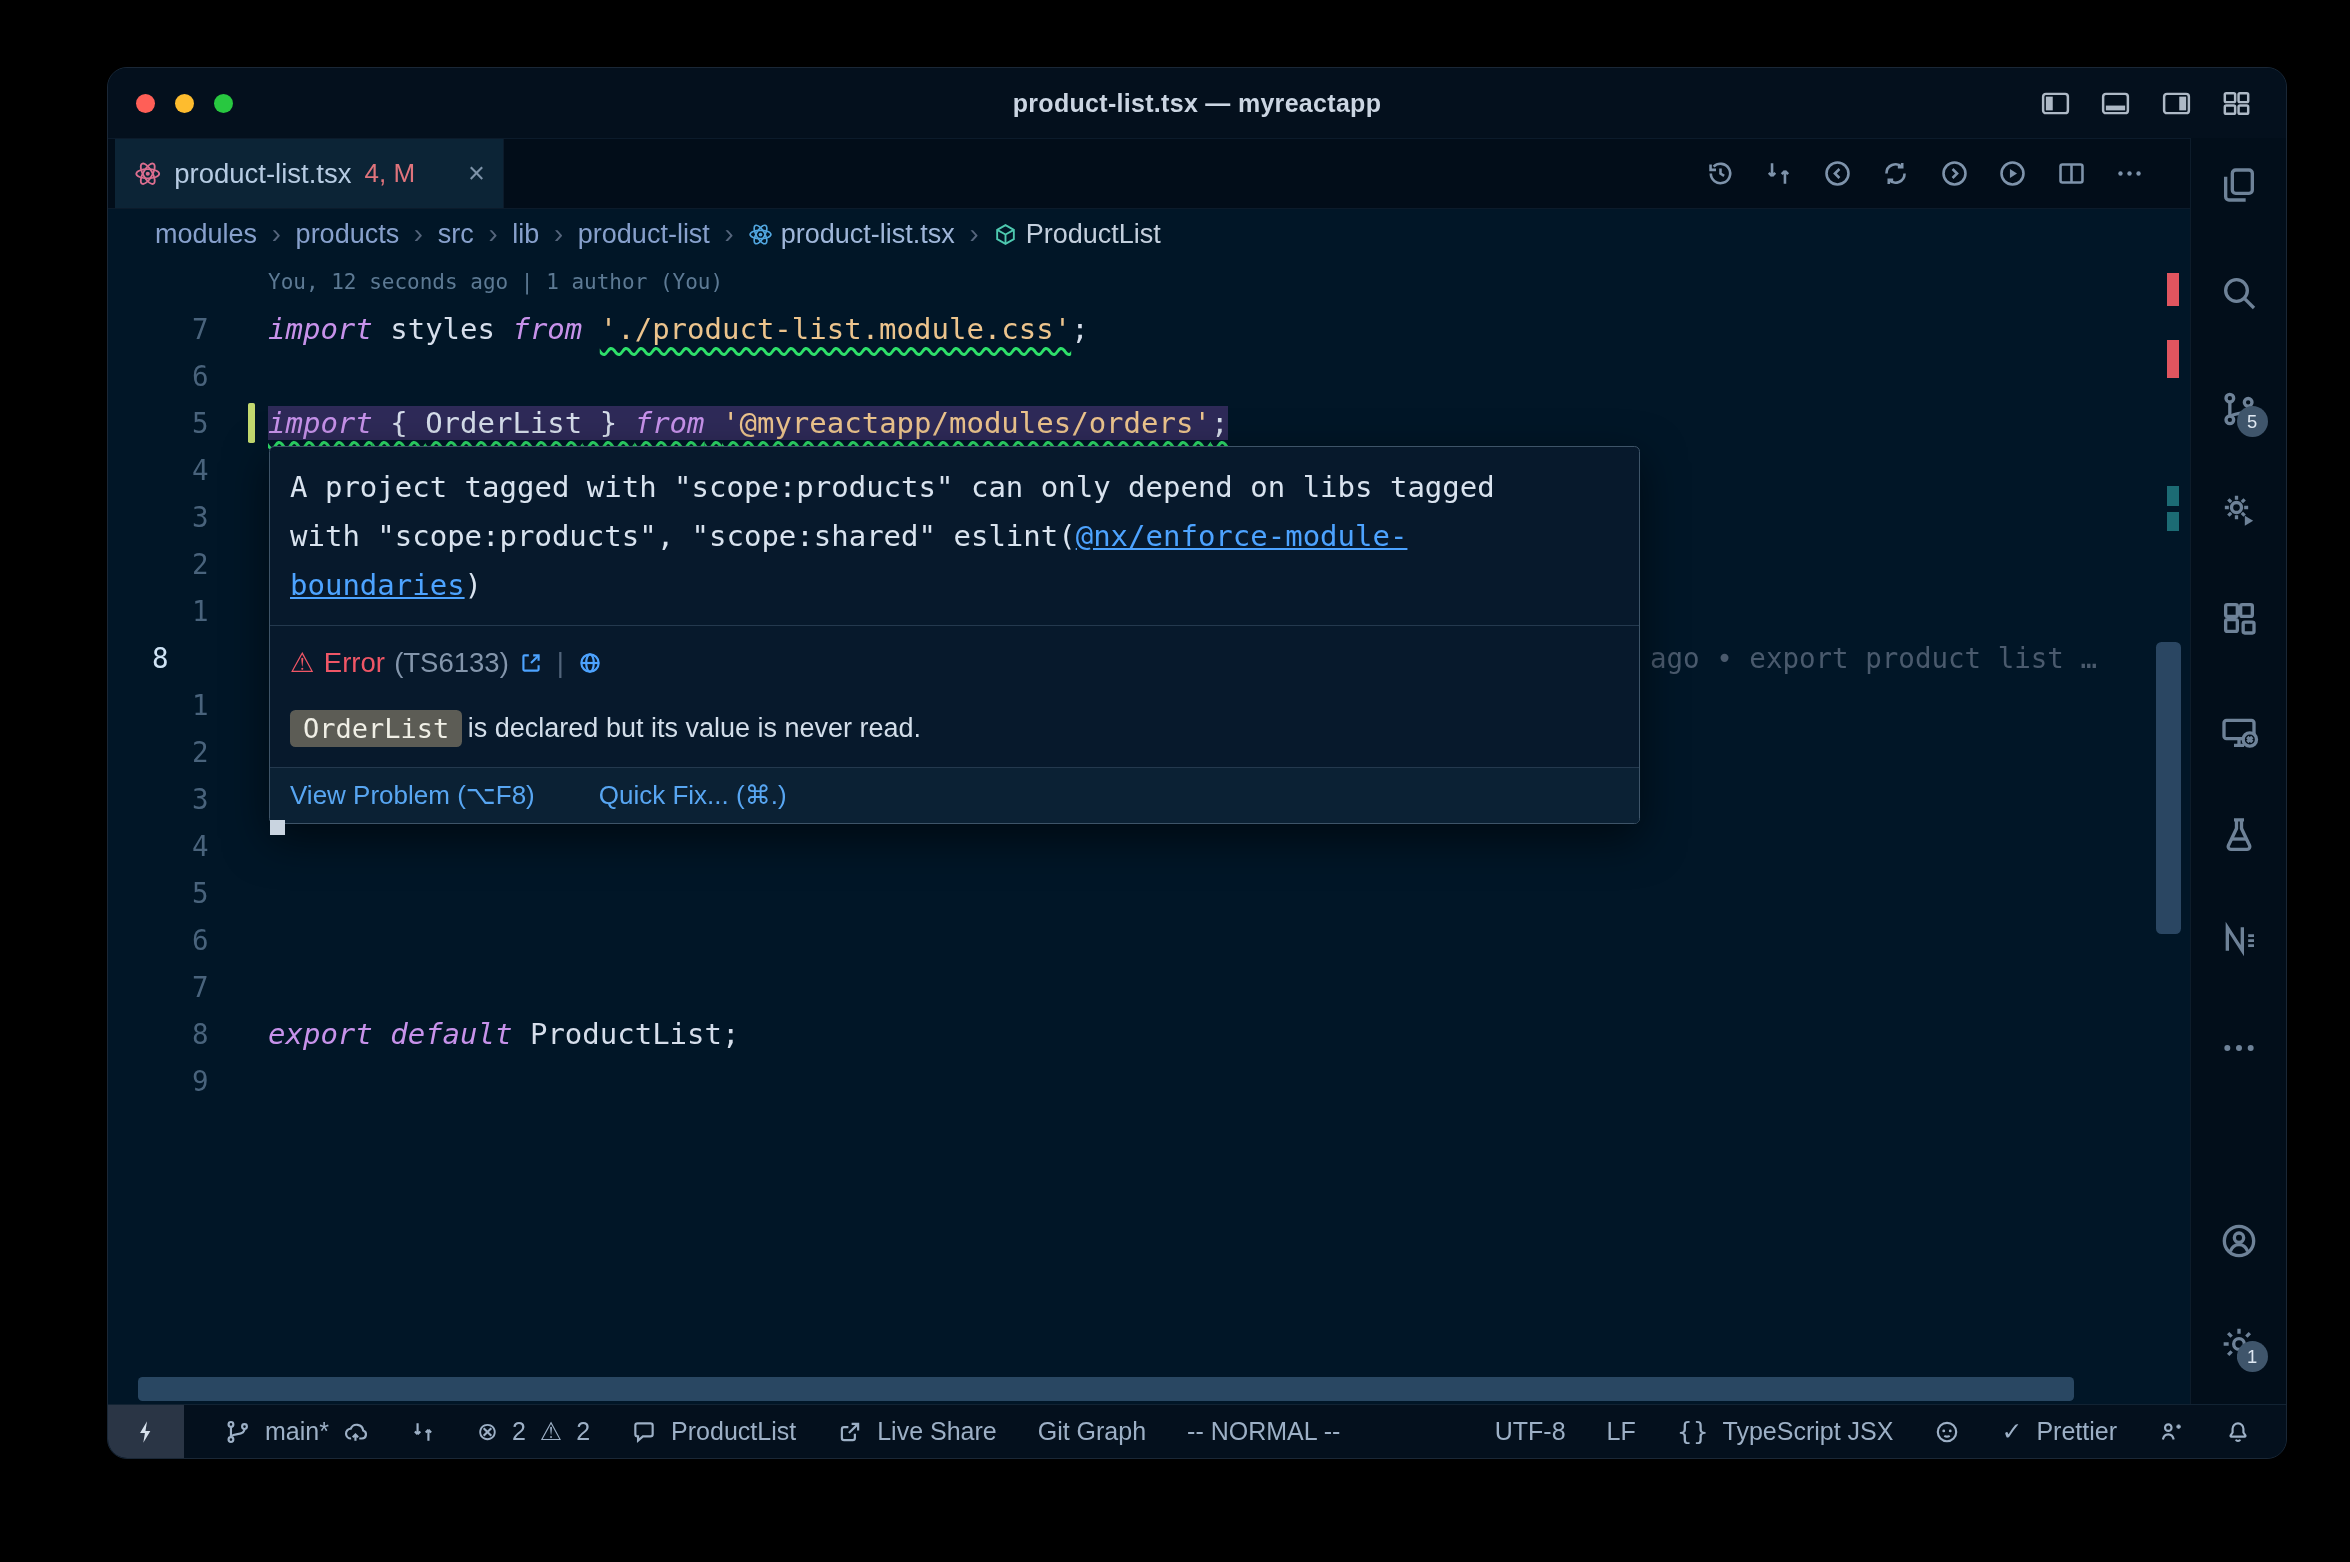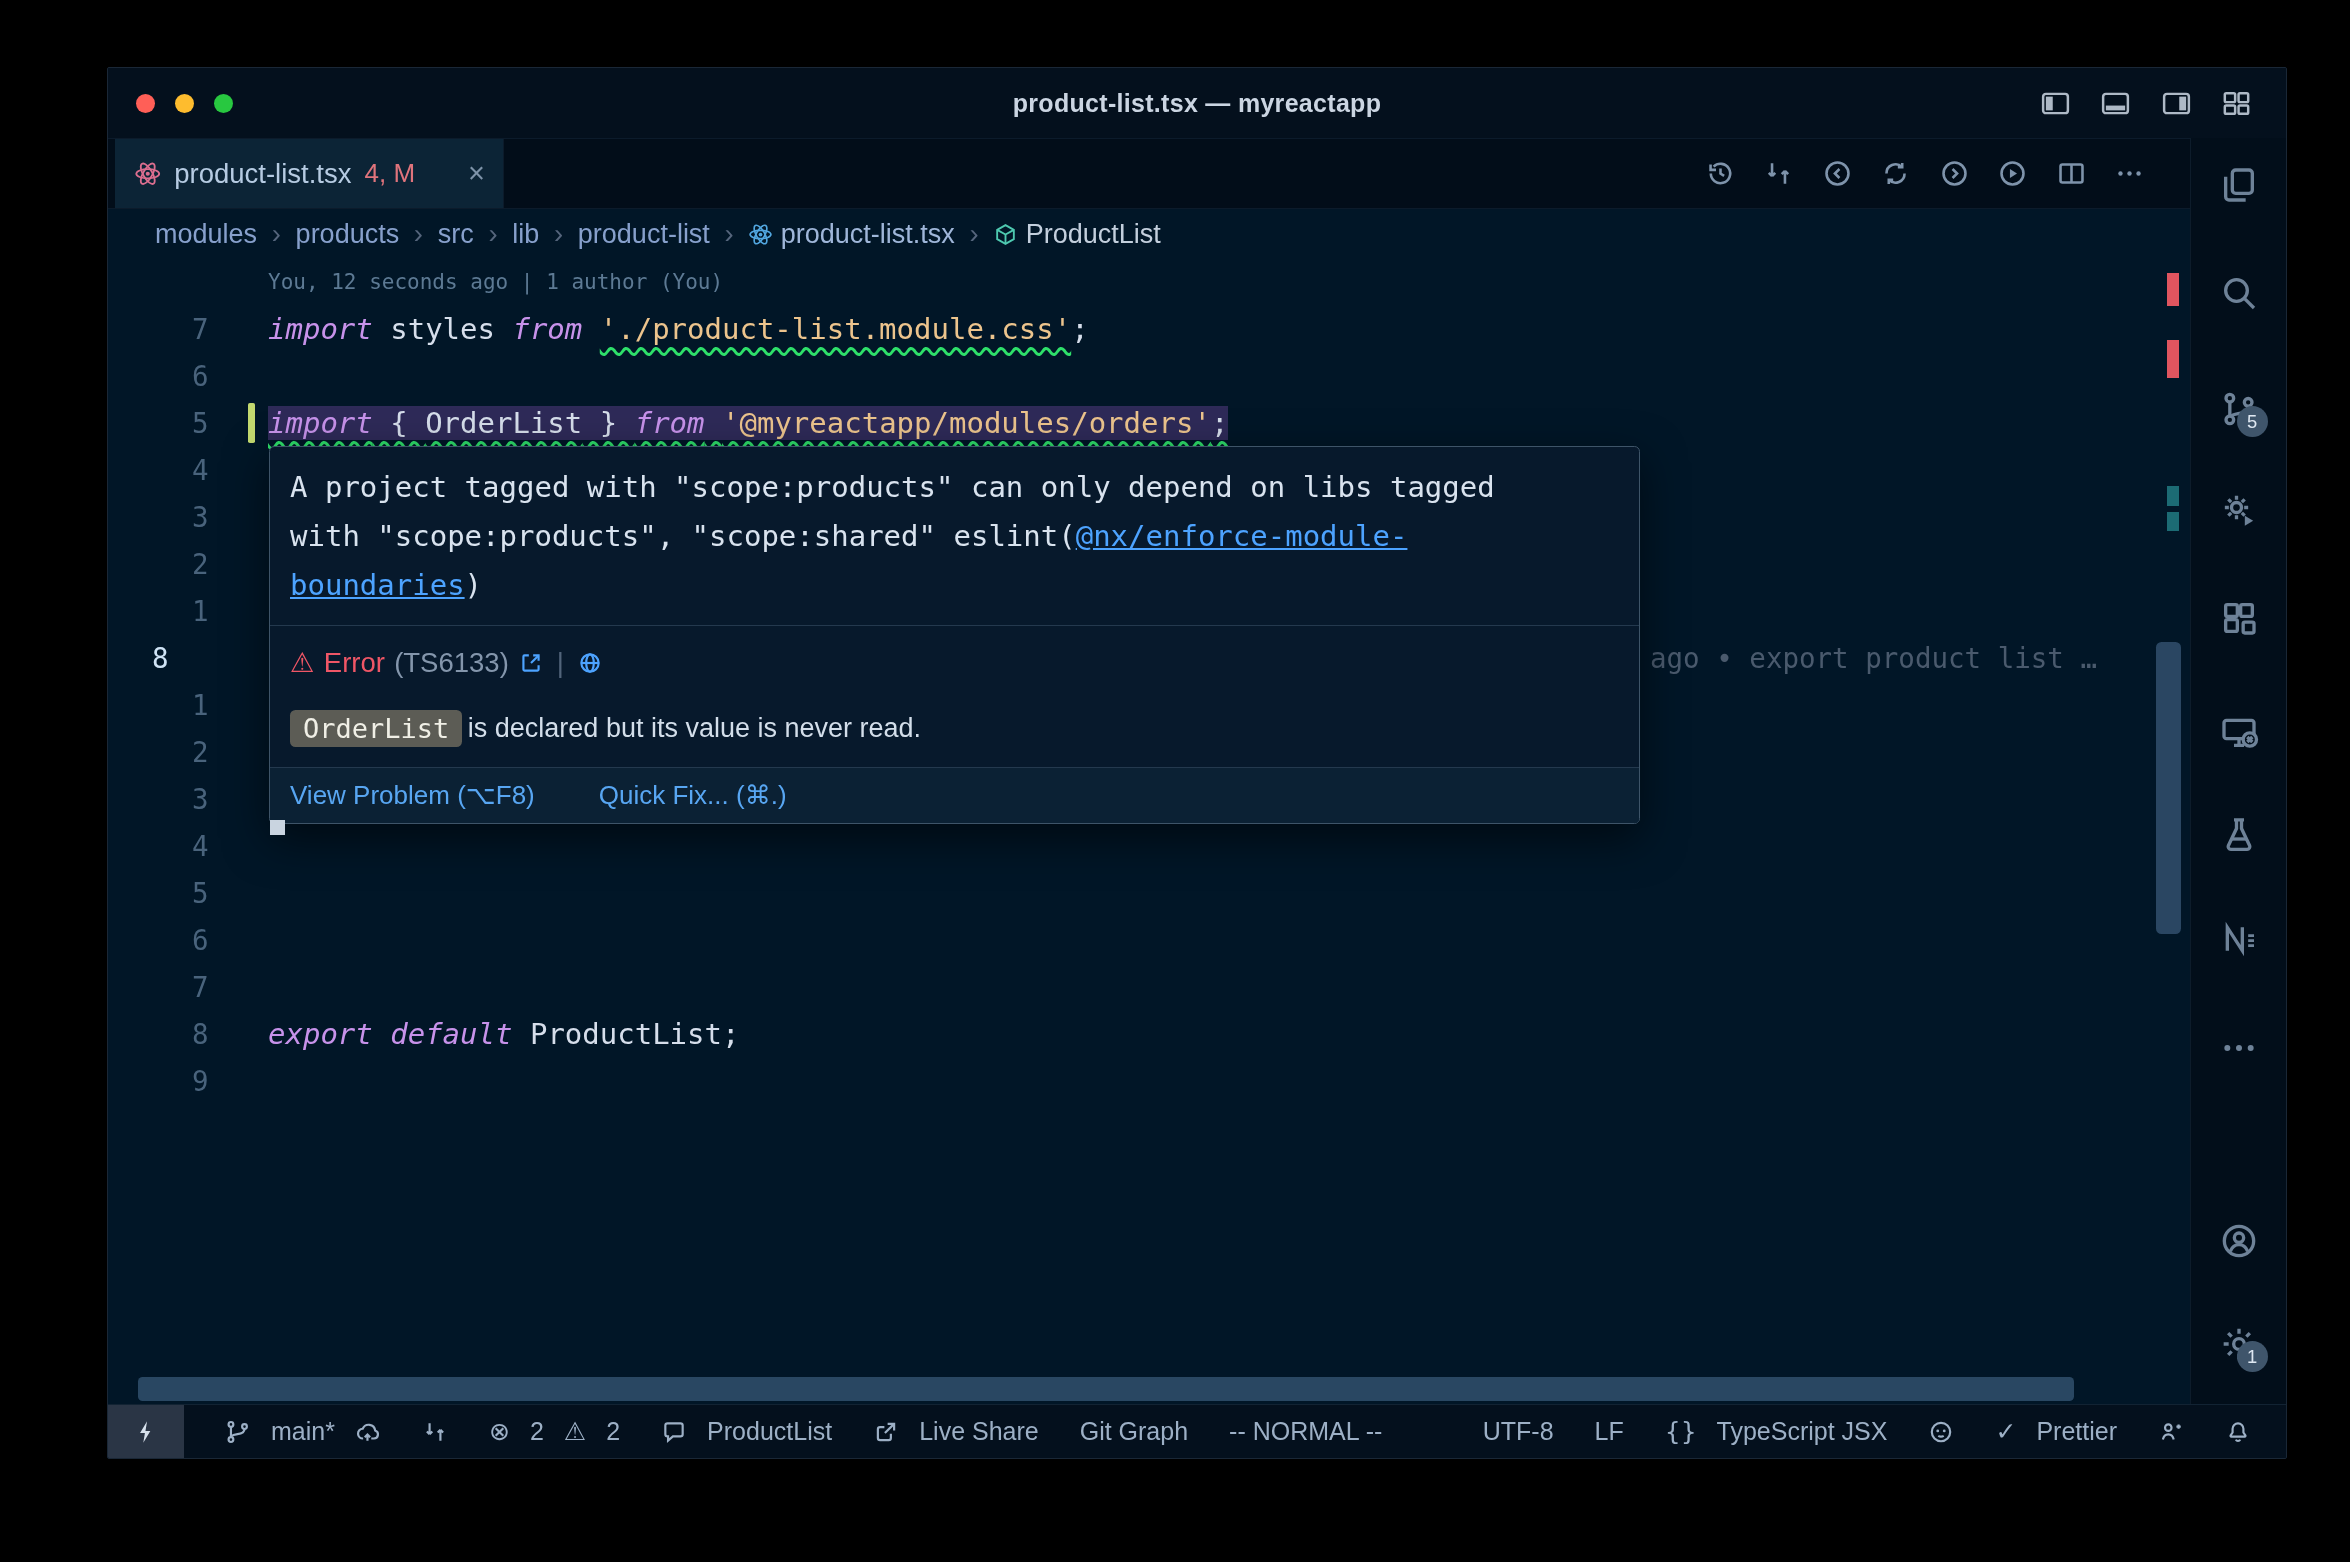--- a/index.html
+++ b/index.html
@@ -2,21 +2,21 @@
 <html style="font-size:14.7px"><head>
 <meta charset="utf-8">
 <style>
   html,body{margin:0;padding:0;}
   body{width:2351px;height:1563px;position:relative;background:#000;overflow:hidden;
        font-family:"Liberation Sans","DejaVu Sans",sans-serif;-webkit-font-smoothing:antialiased;}
   svg{display:block;}
 
   
   #window{position:absolute;left:107px;top:67px;width:2178px;height:1390px;background:#011627;
-          border-radius:2px;overflow:hidden;box-shadow:0 37px 110px rgba(0,0,0,.75);border:0.9px solid #1a2736;}
+          border-radius:20px;overflow:hidden;box-shadow:0 37px 110px rgba(0,0,0,.75);border:0.9px solid #1a2736;}
 
   
   .titlebar{position:relative;height:70px;background:#04101d;border-bottom:0.9px solid #0c1b2b;
             display:flex;align-items:center;justify-content:center;}
   .traffic{position:absolute;left:27.5px;top:26px;display:flex;gap:20px;}
   .tl{width:19px;height:19px;border-radius:50%;}
   .tl.red{background:#ff5f57;} .tl.yellow{background:#febc2e;} .tl.green{background:#28c840;}
   .win-title{font-size:25px;font-weight:700;color:#cbd5e2;letter-spacing:0.3px;}
   .tb-actions{position:absolute;right:33px;top:0;height:70px;display:flex;align-items:center;gap:27.5px;color:#aeb9c6;}
   .tb-actions svg{width:33px;height:33px;}
@@ -101,21 +101,21 @@
   .ab-icon{position:absolute;left:50%;transform:translateX(-50%);width:40px;height:40px;color:#6e8298;cursor:pointer;}
   .ab-icon svg{width:40px;height:40px;}
   .ab-badge{position:absolute;right:-9.2px;bottom:-8.3px;width:31px;height:31px;border-radius:50%;background:#3f556b;
             color:#dfe8f2;font-size:18.4px;line-height:31px;text-align:center;font-family:"Liberation Sans",sans-serif;}
 
   
   .statusbar{position:absolute;left:0;right:0;bottom:0;height:53px;background:#04101d;border-top:0.9px solid #122333;
              display:flex;align-items:center;font-size:25px;color:#9db0c6;}
   .sb-left{display:flex;align-items:center;gap:41px;padding-left:20px;}
   .sb-right{margin-left:auto;display:flex;align-items:center;gap:41px;padding-right:35px;}
-  .sb-item{display:flex;align-items:center;gap:20px;white-space:nowrap;cursor:pointer;}
+  .sb-item{display:flex;align-items:center;gap:14px;white-space:nowrap;cursor:pointer;}
   .sb-item svg{width:26px;height:26px;}
   .sb-remote{width:76px;height:53px;background:#2a3545;display:flex;align-items:center;justify-content:center;
              color:#d7e1ec;margin-left:-20px;}
   .sb-glyph{font-family:"DejaVu Sans","Liberation Sans",sans-serif;}
 </style>
 </head>
 <body>
 
 <div id="window">
 

